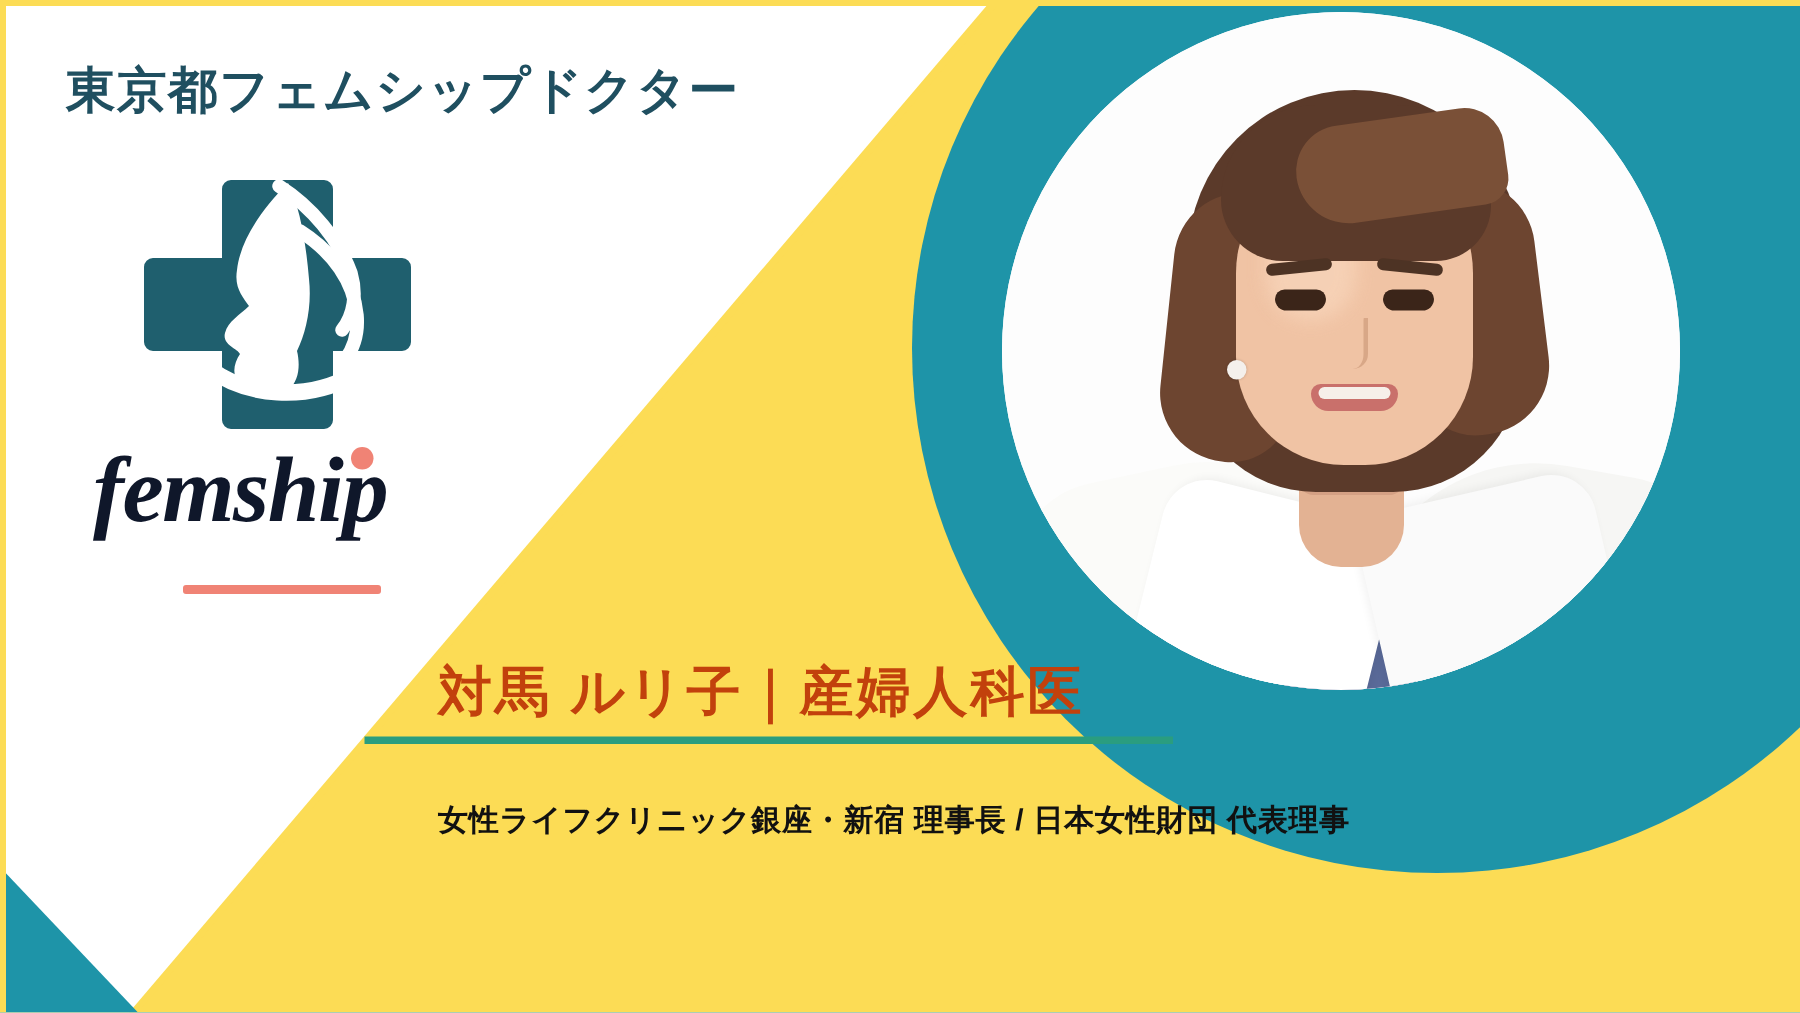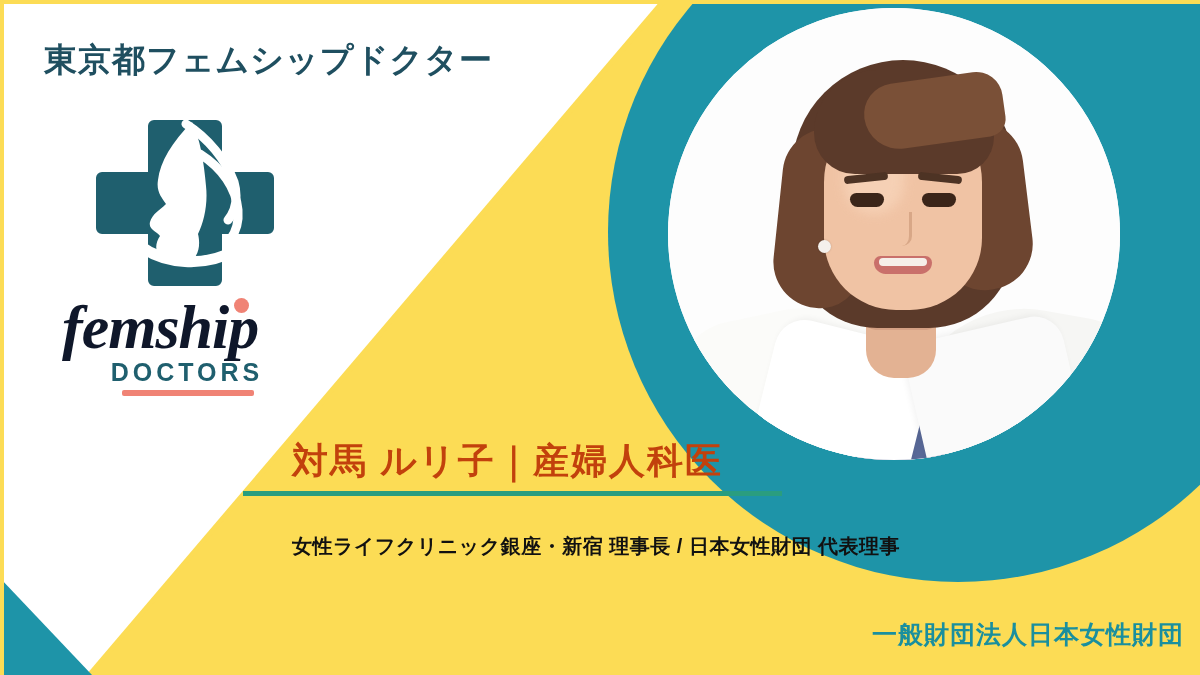--- a/index.html
+++ b/index.html
@@ -361,25 +361,23 @@
                  C126 98 130 76 128 56 C126 36 124 18 120 6 Z" fill="#ffffff" opacity="0"></path>
 
         <path d="M106 6 C128 20 146 42 154 64 C158 78 156 92 148 102" fill="none" stroke="#ffffff" stroke-width="9" stroke-linecap="round"></path>
         <path d="M120 36 C142 50 156 70 158 92 C159 104 156 114 150 122" fill="none" stroke="#ffffff" stroke-width="9" stroke-linecap="round"></path>
 
         <path d="M60 128 C84 146 124 150 156 132" fill="none" stroke="#ffffff" stroke-width="11" stroke-linecap="round"></path>
       </svg>
     </div>
     <div class="logo-word">femship</div>
     <div class="logo-dot"></div>
-    <div class="logo-sub">DOCTORS</div>
     <div class="logo-rule"></div>
   </div>
 
   <div class="name-line">対馬 ルリ子｜産婦人科医</div>
   <div class="name-rule"></div>
   <div class="sub-line">女性ライフクリニック銀座・新宿 理事長 / 日本女性財団 代表理事</div>
 
-  <div class="footer">一般財団法人日本女性財団</div>
 
   <div class="frame-top"></div>
   <div class="frame-left"></div>
 </div>
 
 </body></html>

